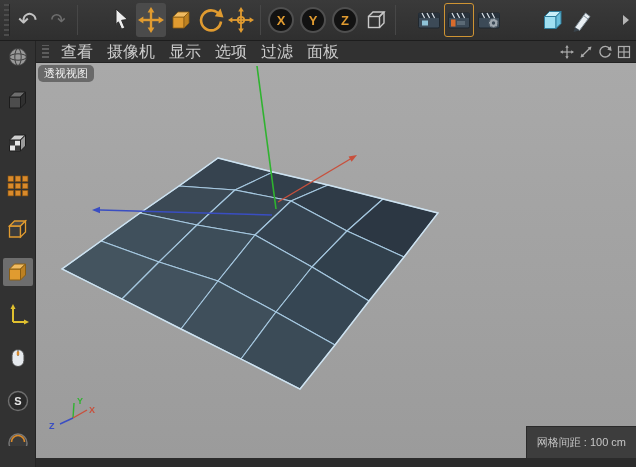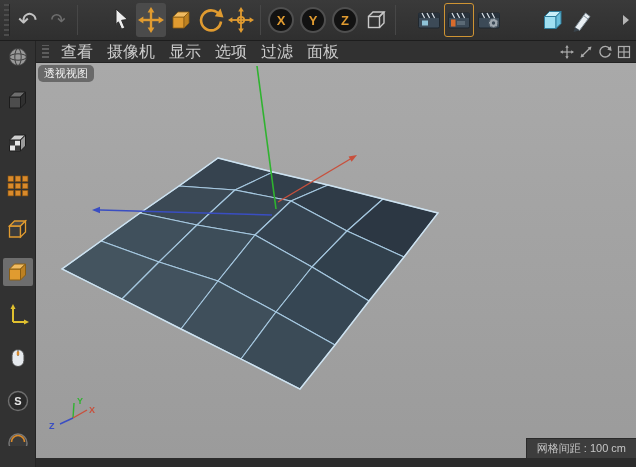--- a/index.html
+++ b/index.html
@@ -43,21 +43,21 @@
         background:none;border:none;border-radius:2px;cursor:pointer;flex:none}
   .sbtn.selected{background:#6e6e6e}
   .sbtn.partial{margin-bottom:0;height:16px;overflow:hidden;align-items:flex-start}
 
   
   .viewport{position:absolute;top:63px;left:36px;right:0;bottom:9px;background:linear-gradient(#a9a9a9,#9b9b9b);overflow:hidden}
   .bottom-strip{position:absolute;left:36px;right:0;bottom:0;height:9px;background:#2b2b2b}
   .scene{position:absolute;left:0;top:0;width:100%;height:100%;display:block}
   .vp-label{position:absolute;top:2px;left:2px;background:rgba(80,80,80,.72);color:#f0f0f0;font-size:11px;
             padding:1px 6px;border-radius:5px}
-  .vp-status{position:absolute;right:0;bottom:0;background:#3d3d3d;color:#c6c6c6;font-size:11px;padding:2px 10px;
+  .vp-status{position:absolute;right:0;bottom:0;background:#3d3d3d;color:#c6c6c6;font-size:11px;padding:8px 10px;
              border-top:1px solid #2a2a2a;border-left:1px solid #2a2a2a}
 </style>
 </head>
 <body>
 
 <div class="window">
 
   <div class="toolbar">
     <div class="thandle"></div>
 

